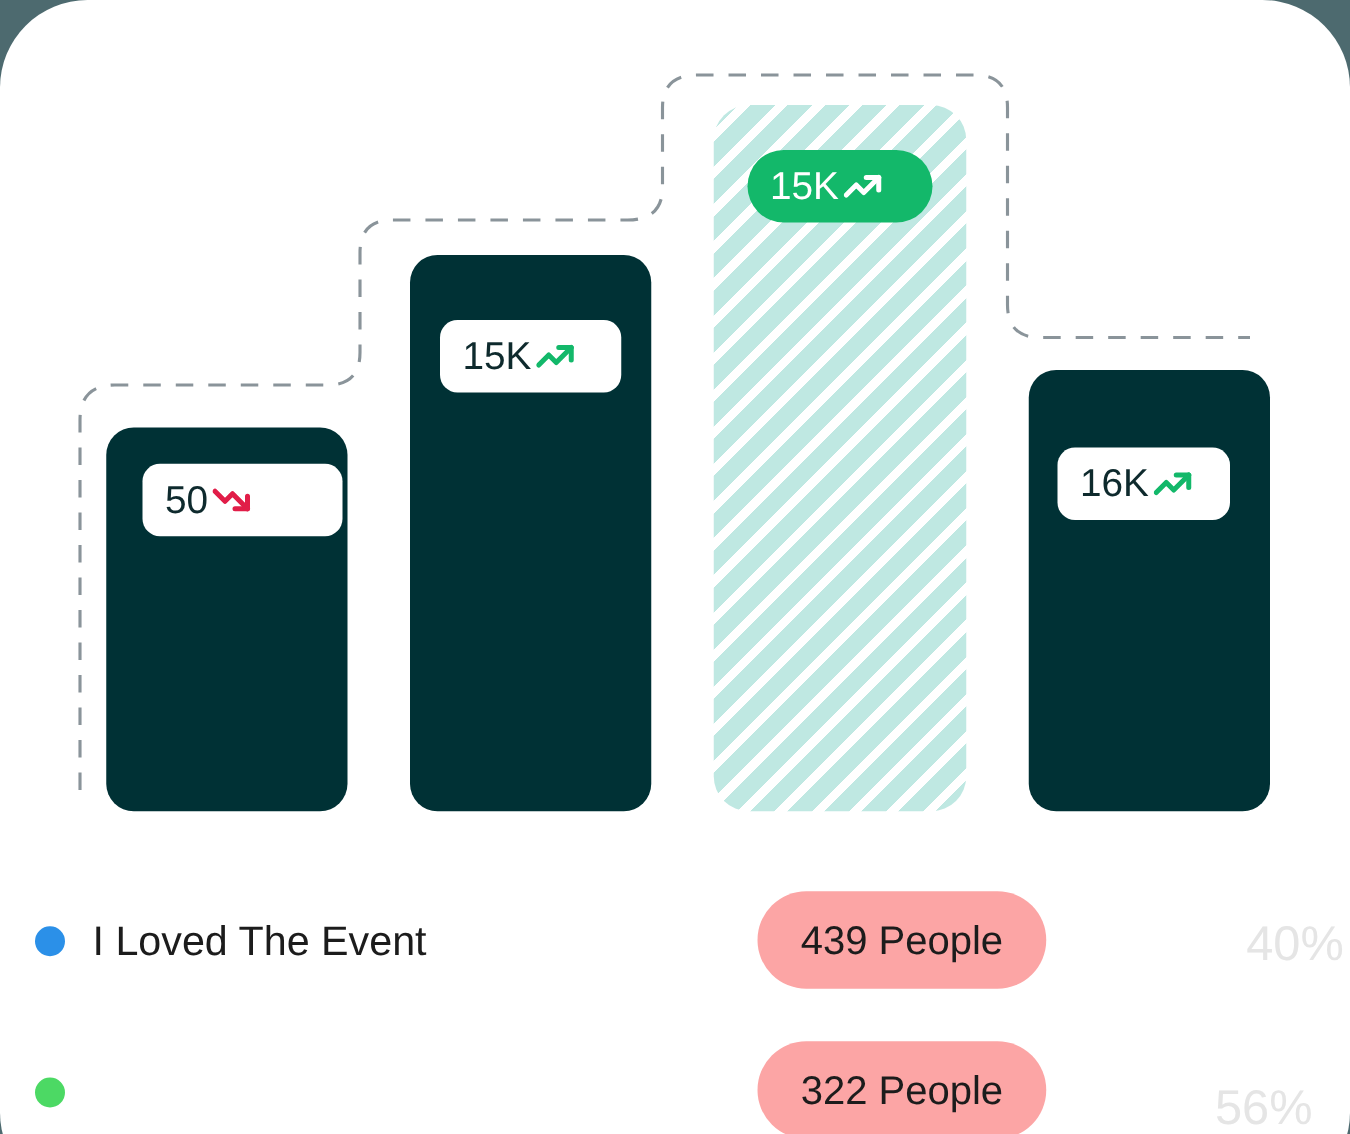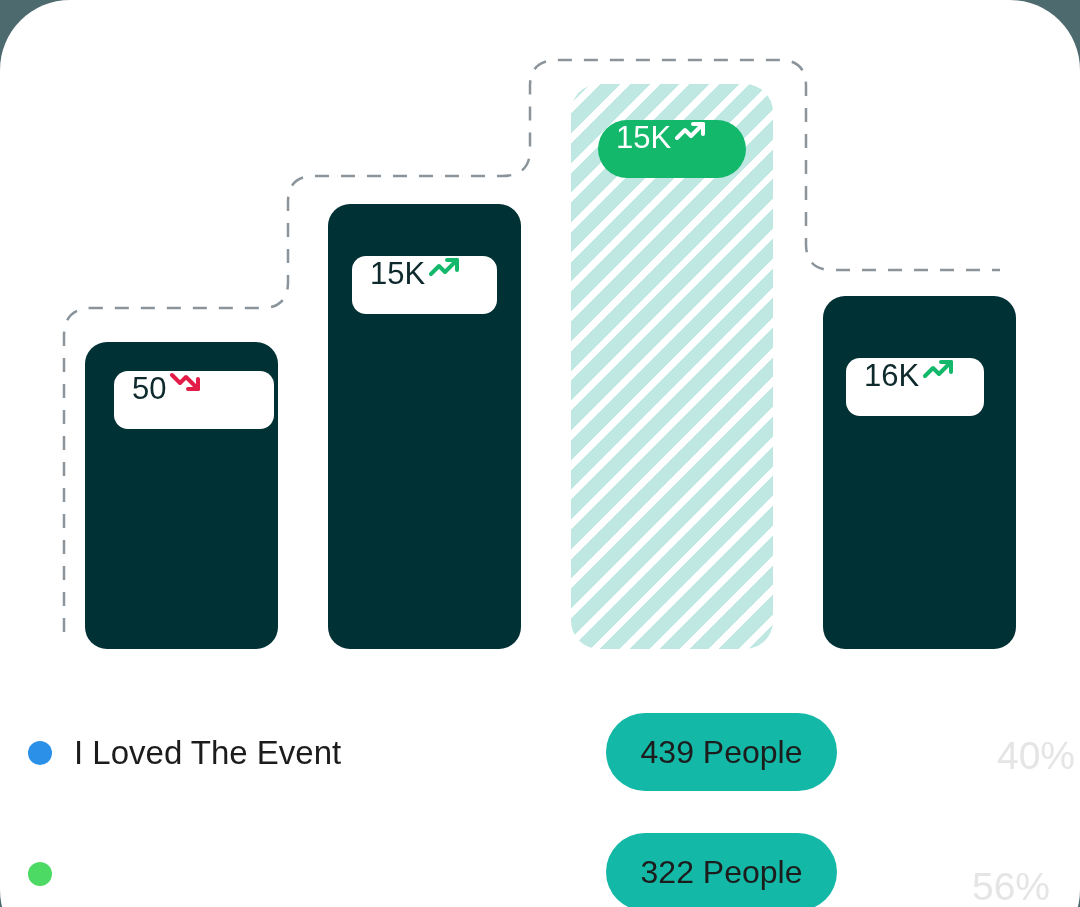--- a/index.html
+++ b/index.html
@@ -5,27 +5,27 @@
   html, body { margin:0; padding:0; }
   body { width:1080px; height:907px; background:#4d6a6f; overflow:hidden; font-family:"Liberation Sans", sans-serif; }
   .card { position:absolute; left:0; top:0; width:1080px; height:960px; background:#ffffff; border-radius:70px; }
   .stage { position:absolute; left:0; top:0; width:1080px; height:907px; }
   svg.outline { position:absolute; left:0; top:0; }
   .bar { position:absolute; border-radius:22px; background:#003135; }
   .bar.striped {
     background: repeating-linear-gradient(135deg, #bfe8e2 0px, #bfe8e2 14px, #ffffff 14px, #ffffff 21px);
     border-radius:28px;
   }
-  .pill { position:absolute; display:flex; align-items:flex-start; gap:4px; background:#ffffff; border-radius:14px; padding:0 18px; height:58px; font-size:31px; color:#0e2a2d; box-sizing:border-box; }
+  .pill { position:absolute; display:flex; align-items:center; gap:4px; background:#ffffff; border-radius:14px; padding:0 18px; height:58px; font-size:31px; color:#0e2a2d; box-sizing:border-box; }
   .pill.hl { background:#13b86a; color:#ffffff; border-radius:29px; height:58px; }
   .pill svg { width:34px; height:22px; }
   .legend-row { position:absolute; left:0; width:1080px; height:80px; }
   .dot { position:absolute; left:28px; width:24px; height:24px; border-radius:50%; }
   .lbl { position:absolute; left:74px; font-size:33px; color:#1c1c1c; }
-  .count { position:absolute; left:606px; width:231px; height:78px; border-radius:39px; background:#14b8a6; display:flex; align-items:center; justify-content:center; font-size:32px; color:#1c1c1c; }
+  .count { position:absolute; left:606px; width:231px; height:78px; border-radius:39px; background:#fca5a5; display:flex; align-items:center; justify-content:center; font-size:32px; color:#1c1c1c; }
   .pct { position:absolute; right:30px; font-size:39px; color:#e5e5e5; }
 </style>
 </head>
 <body>
 
 <div class="card"></div>
 <div class="stage">
 
   <svg class="outline" width="1080" height="907">
     <path d="M64 632 L64 336 Q64 308 92 308 L262 308 Q288 308 288 282 L288 202 Q288 176 314 176 L502 176 Q530 176 530 150 L530 86 Q530 60 558 60 L780 60 Q806 60 806 86 L806 244 Q806 270 832 270 L1000 270" fill="none" stroke="#8a949a" stroke-width="2.5" stroke-dasharray="14 12"></path>

